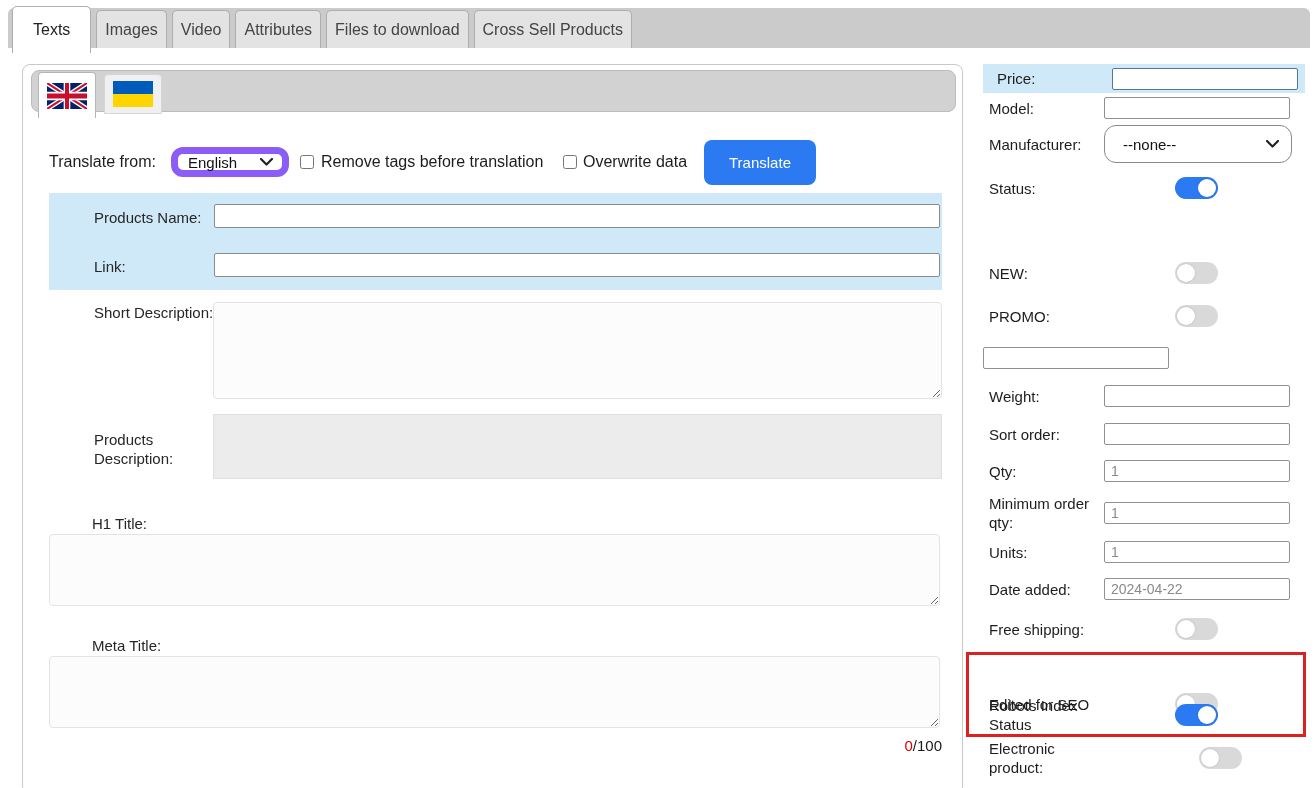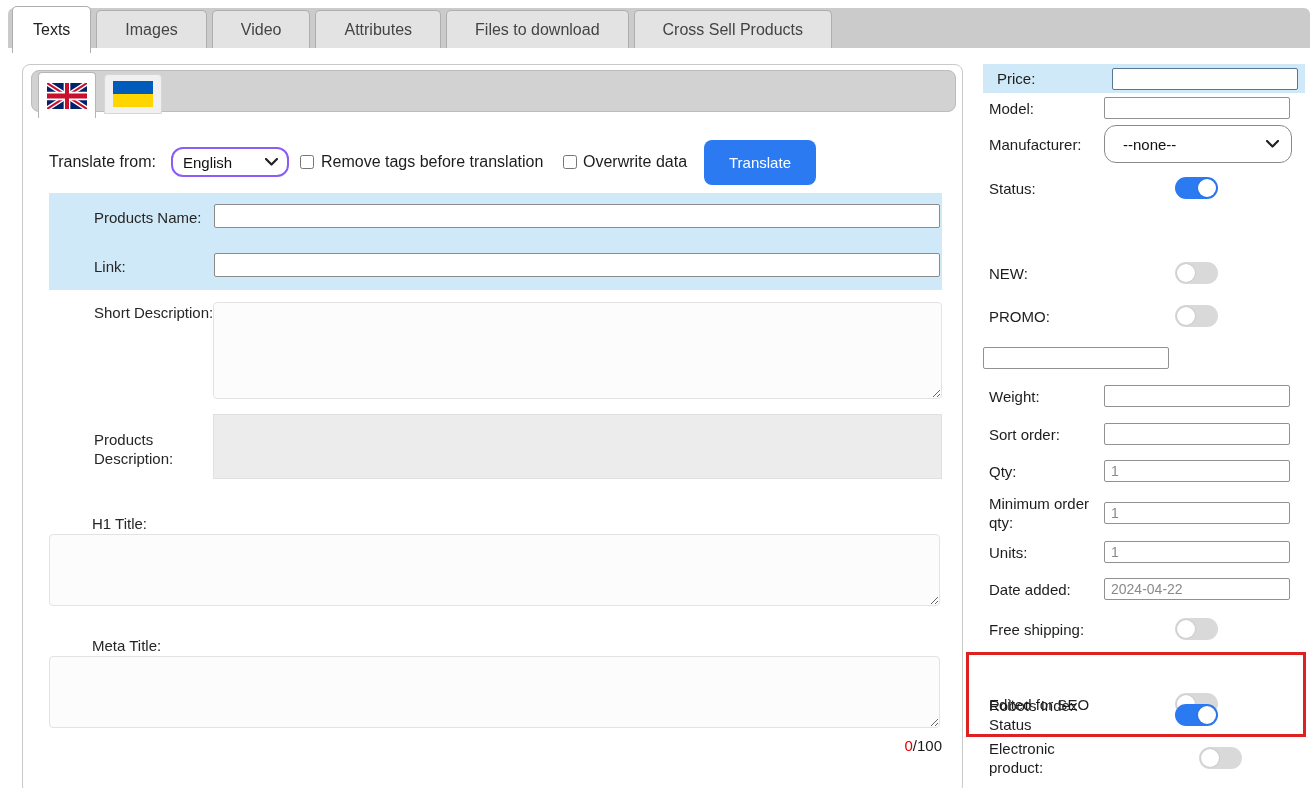--- a/index.html
+++ b/index.html
@@ -5,39 +5,39 @@
   * { box-sizing: border-box; margin: 0; padding: 0; }
   html,body { width:1316px; height:788px; background:#fff; }
   body { font-family:"Liberation Sans","DejaVu Sans",sans-serif; color:#222; }
   #root { position:relative; width:1316px; height:788px; overflow:hidden; background:#fff; }
 
   
   .tabbar { position:absolute; left:8px; top:8px; width:1302px; height:40px;
             background:#cbcbcb; border-radius:6px 6px 0 0; display:flex; align-items:center; padding-left:4px; }
   .tab { height:38px; margin:2px 5px 0 0; background:#e3e3e3; border:1px solid #aeaeae; border-bottom:none;
          border-radius:5px 5px 0 0; display:flex; align-items:center; justify-content:center;
-         padding:0 28px; font-size:16px; color:#444; cursor:pointer; white-space:nowrap; }
+         padding:0 8px; font-size:16px; color:#444; cursor:pointer; white-space:nowrap; }
   .tab.active { background:#fff; color:#222; height:47px; position:relative; z-index:3; padding:0 20px; }
 
   
   .panel { position:absolute; left:22px; top:64px; width:941px; height:730px;
            background:#fff; border:1px solid #c9c9c9; border-radius:8px; }
 
   .lang-strip { position:absolute; left:8px; top:5px; width:925px; height:42px;
                 background:#d2d2d2; border:1px solid #bcbcbc; border-radius:8px; }
   .lang-tab { position:absolute; display:flex; align-items:center; justify-content:center; cursor:pointer; }
   .lang-tab.active { left:15px; top:7px; width:58px; height:46px; background:#fff;
                      border:1px solid #b5b5b5; border-bottom:none; border-radius:4px 4px 0 0; z-index:2; }
   .lang-tab.inactive { left:81px; top:9px; width:58px; height:40px; background:#f0f0f0;
                        border:1px solid #d6d6d6; border-radius:4px 4px 0 0; }
   .flag { width:40px; height:26px; display:block; }
 
   .t-label { position:absolute; font-size:16px; color:#1d1d1d; }
 
-  .select { position:absolute; background:#fff; border:2px solid #8b5cf6; border-radius:12px;
+  .select { position:absolute; background:#fff; border:7px solid #8b5cf6; border-radius:12px;
             display:flex; align-items:center; font-size:15px; color:#111; cursor:pointer; }
   .select .chev { position:absolute; right:9px; }
 
   .cb { position:absolute; width:14px; height:14px; cursor:pointer; }
 
   .btn-translate { position:absolute; left:681px; top:75px; width:112px; height:45px;
                    background:#2b7af2; color:#fff; font-size:15px; border:none; border-radius:8px; cursor:pointer;
                    font-family:inherit; }
 
   .blue-block { position:absolute; left:26px; top:128px; width:893px; height:97px; background:#cfe9f8; }

